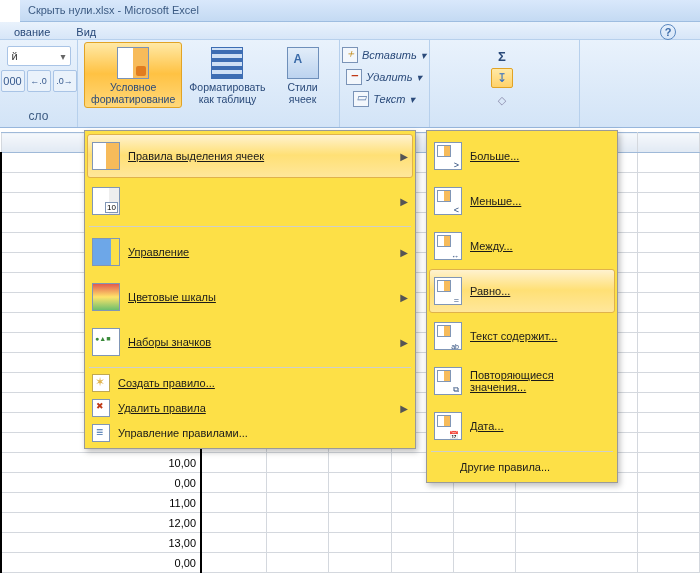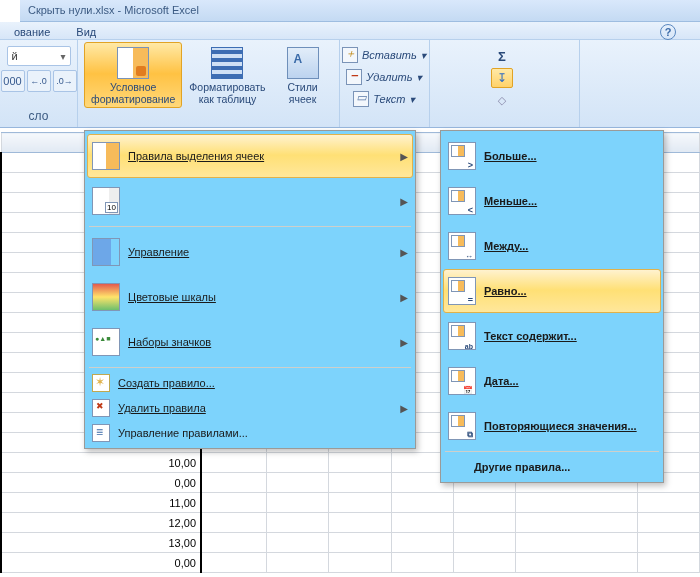--- a/index.html
+++ b/index.html
@@ -38,23 +38,23 @@
 .divider { width: 1px; background: #b7d0ec; margin: 4px 0; }
 
 .sheet { position: absolute; top: 132px; left: 0; width: 700px; height: 445px; background: #fff; }
 .sheet table { border-collapse: collapse; width: 100%; }
 .sheet td { border: 1px solid #d4d8de; height: 20px; font-size: 11px; color: #000; padding: 0 4px; text-align: right; }
 .sheet td:first-child { width: 200px; border-left: 2px solid #000; margin-left: 24px; }
 .sheet td:nth-child(2) { border-left: 2px solid #000; }
 .colhdr td { background: linear-gradient(#f5f8fc,#e1e9f3); text-align: center; color: #3b5a82; font-weight: normal; border-top: 1px solid #9fb9d8; border-bottom: 1px solid #9fb9d8; }
 .colhdr td:first-child { border-left: 1px solid #d4d8de; }
 
-.dropdown { position: absolute; background: #7dd3fc; border: 1px solid #9a9a98; box-shadow: 2px 3px 6px rgba(0,0,0,.25); padding: 2px; }
+.dropdown { position: absolute; background: #fde047; border: 1px solid #9a9a98; box-shadow: 2px 3px 6px rgba(0,0,0,.25); padding: 2px; }
 .dd1 { top: 130px; left: 84px; width: 332px; }
-.dd2 { top: 130px; left: 440px; width: 224px; font-weight: bold; }
+.dd2 { top: 130px; left: 426px; width: 192px; }
 
 .dd-item { display: flex; align-items: center; height: 44px; border: 1px solid transparent; border-radius: 3px; padding: 0 4px; margin: 1px 0; }
 .dd-item.hl { background: linear-gradient(#fff2cf, #ffe075 48%, #ffe79b); border-color: #e0b24b; }
 .dd-item .dic { width: 28px; height: 28px; margin-right: 8px; flex: none; }
 .dd-item .dtxt { color: #1a1a1a; font-size: 11px; text-decoration: underline; }
 .dd-item .arr { margin-left: auto; color: #555; font-size: 10px; }
 .dd-sep { height: 1px; background: #cfcfca; margin: 3px 2px; }
 .dd-thin { height: 24px; }
 .dd-thin .dic { width: 18px; height: 18px; }
 .dd-thin .dtxt { text-decoration: none; }
@@ -450,25 +450,25 @@
   </div>
   <div class="dd-item hl">
     <div class="dic di2 eq"></div>
     <div class="dtxt">Равно...</div>
   </div>
   <div class="dd-item">
     <div class="dic di2 tx"></div>
     <div class="dtxt">Текст содержит...</div>
   </div>
   <div class="dd-item">
+    <div class="dic di2 dp"></div>
+    <div class="dtxt">Повторяющиеся значения...</div>
+  </div>
+  <div class="dd-item">
     <div class="dic di2 dt"></div>
     <div class="dtxt">Дата...</div>
-  </div>
-  <div class="dd-item">
-    <div class="dic di2 dp"></div>
-    <div class="dtxt">Повторяющиеся значения...</div>
   </div>
   <div class="dd-sep"></div>
   <div class="dd-item dd-thin">
     <div style="width:26px"></div>
     <div class="dtxt">Другие правила...</div>
   </div>
 </div>
 
 </body></html>

